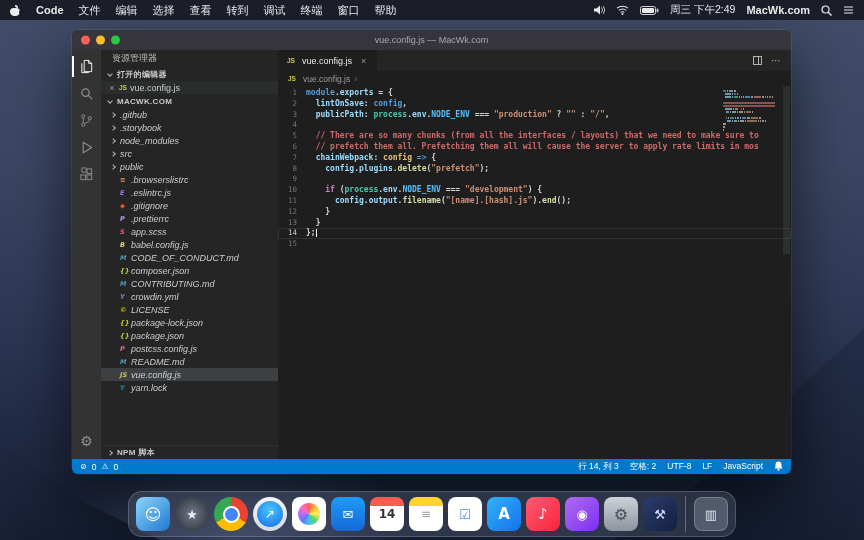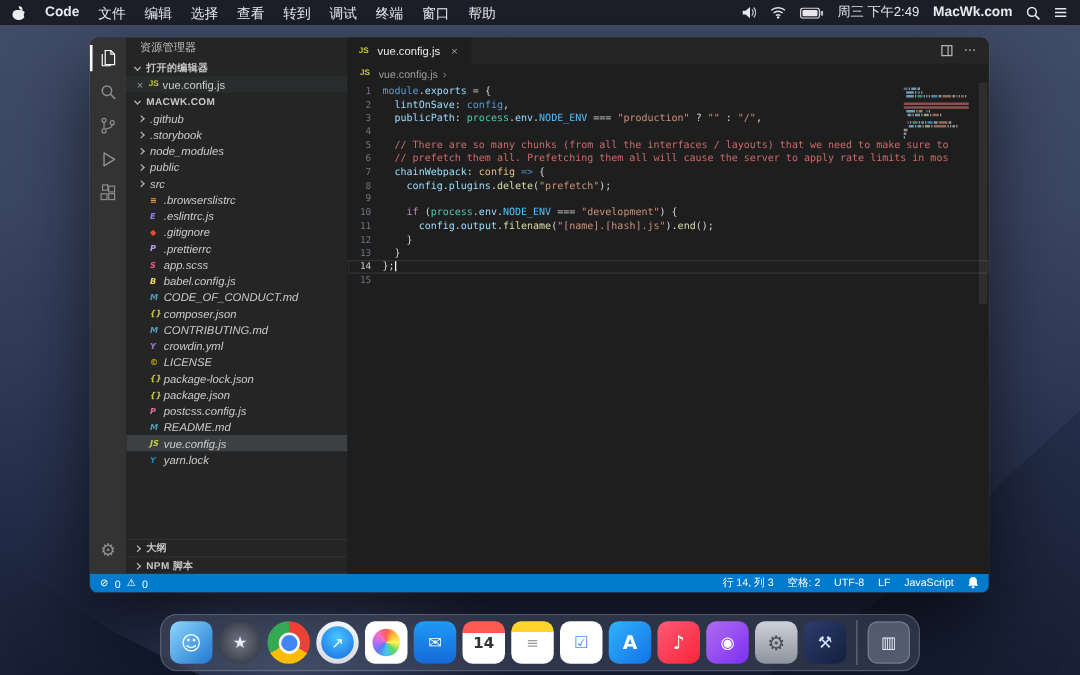--- a/index.html
+++ b/index.html
@@ -72,21 +72,21 @@
   .tab .close-x { margin-left:5px; width:auto; }
   .tab-actions { margin-left:auto; display:flex; align-items:center; gap:9px; padding-right:9px; color:#b4b4b4; }
   .split-icon { width:9px; height:9px; border:1px solid #b4b4b4; position:relative; }
   .split-icon::before { content:""; position:absolute; left:3.5px; top:0; bottom:0; width:1px; background:#b4b4b4; }
   .ellipsis { font-size:10px; letter-spacing:1px; }
   .breadcrumb { height:15px; display:flex; align-items:center; gap:4px; padding:0 10px; font-size:8.5px; color:#9d9d9d; flex:none; }
   .bc-sep { color:#7c7c7c; font-size:9px; }
   .code-wrap { flex:1; position:relative; overflow:hidden; font-family:"DejaVu Sans Mono","Liberation Mono",monospace; font-size:8px; padding-top:2px; }
   .code-line { display:flex; height:10.8px; line-height:10.8px; position:relative; }
   .gutter { width:28px; flex:none; text-align:right; padding-right:9px; color:#6e7681; font-size:7.5px; }
-  .code-text { white-space:pre; }
+  .code-text { white-space:pre;font-weight:bold; }
   .line-cur { box-shadow:inset 0 0 0 1px #323232; }
   .line-cur .gutter { color:#c6c6c6; }
   .cursor { display:inline-block; width:1px; height:8.5px; background:#ffffff; vertical-align:middle; }
   .minimap { position:absolute; top:4px; right:10px; width:58px; }
   .mm-line { height:2px; margin-bottom:1px; display:flex; gap:1px; }
   .mm-line span { height:2px; display:inline-block; opacity:.65; }
   .scrollbar { position:absolute; right:0; top:0; bottom:0; width:9px; }
   .scroll-thumb { position:absolute; right:1px; top:0; width:7px; height:45%; background:rgba(121,121,121,.18); }
 
   
@@ -180,20 +180,28 @@
       </span>
       <span class="mb-icon">
         <svg width="11" height="10" viewBox="0 0 11 10">
             <path d="M1 2h9M1 5h9M1 8h9" stroke="#e8e8ea" stroke-width="1.1"></path>
           </svg>
       </span>
     </div>
   </div>
 
   <div class="window">
+    <div class="titlebar">
+      <div class="traffic">
+        <span class="tl" style="background:#ff5f57"></span>
+        <span class="tl" style="background:#febc2e"></span>
+        <span class="tl" style="background:#28c840"></span>
+      </div>
+      <span class="title">vue.config.js — MacWk.com</span>
+    </div>
 
     <div class="win-body">
 
       <div class="activitybar">
         <div class="ab-item active">
           <svg width="15" height="15" viewBox="0 0 16 16">
               <path d="M5.5 1.5h4.8l3.2 3.2v8.8H5.5z" fill="none" stroke="currentColor"></path>
               <path d="M10.3 1.5v3.2h3.2" fill="none" stroke="currentColor"></path>
               <path d="M3 4.5v10h7.5" fill="none" stroke="currentColor"></path>
             </svg>
@@ -256,25 +264,25 @@
             <div class="row">
               <span class="chev"></span>
               <span>.storybook</span>
             </div>
             <div class="row">
               <span class="chev"></span>
               <span>node_modules</span>
             </div>
             <div class="row">
               <span class="chev"></span>
+              <span>src</span>
+            </div>
+            <div class="row">
+              <span class="chev"></span>
               <span>public</span>
-            </div>
-            <div class="row">
-              <span class="chev"></span>
-              <span>src</span>
             </div>
             <div class="row">
               <span class="chev hide"></span>
               <span class="ficon" style="color: rgb(231, 160, 76);">≡</span>
               <span>.browserslistrc</span>
             </div>
             <div class="row">
               <span class="chev hide"></span>
               <span class="ficon" style="color: rgb(128, 128, 242);">E</span>
               <span>.eslintrc.js</span>
@@ -350,24 +358,20 @@
               <span>vue.config.js</span>
             </div>
             <div class="row">
               <span class="chev hide"></span>
               <span class="ficon" style="color: rgb(33, 136, 182);">Y</span>
               <span>yarn.lock</span>
             </div>
           </div>
 
         <div class="sb-bottom">
-          <div class="sec-h">
-            <span class="chev"></span>
-            <span>大纲</span>
-          </div>
           <div class="sec-h">
             <span class="chev"></span>
             <span>NPM 脚本</span>
           </div>
         </div>
       </div>
 
       <div class="editor">
         <div class="tabbar">
           <div class="tab">

